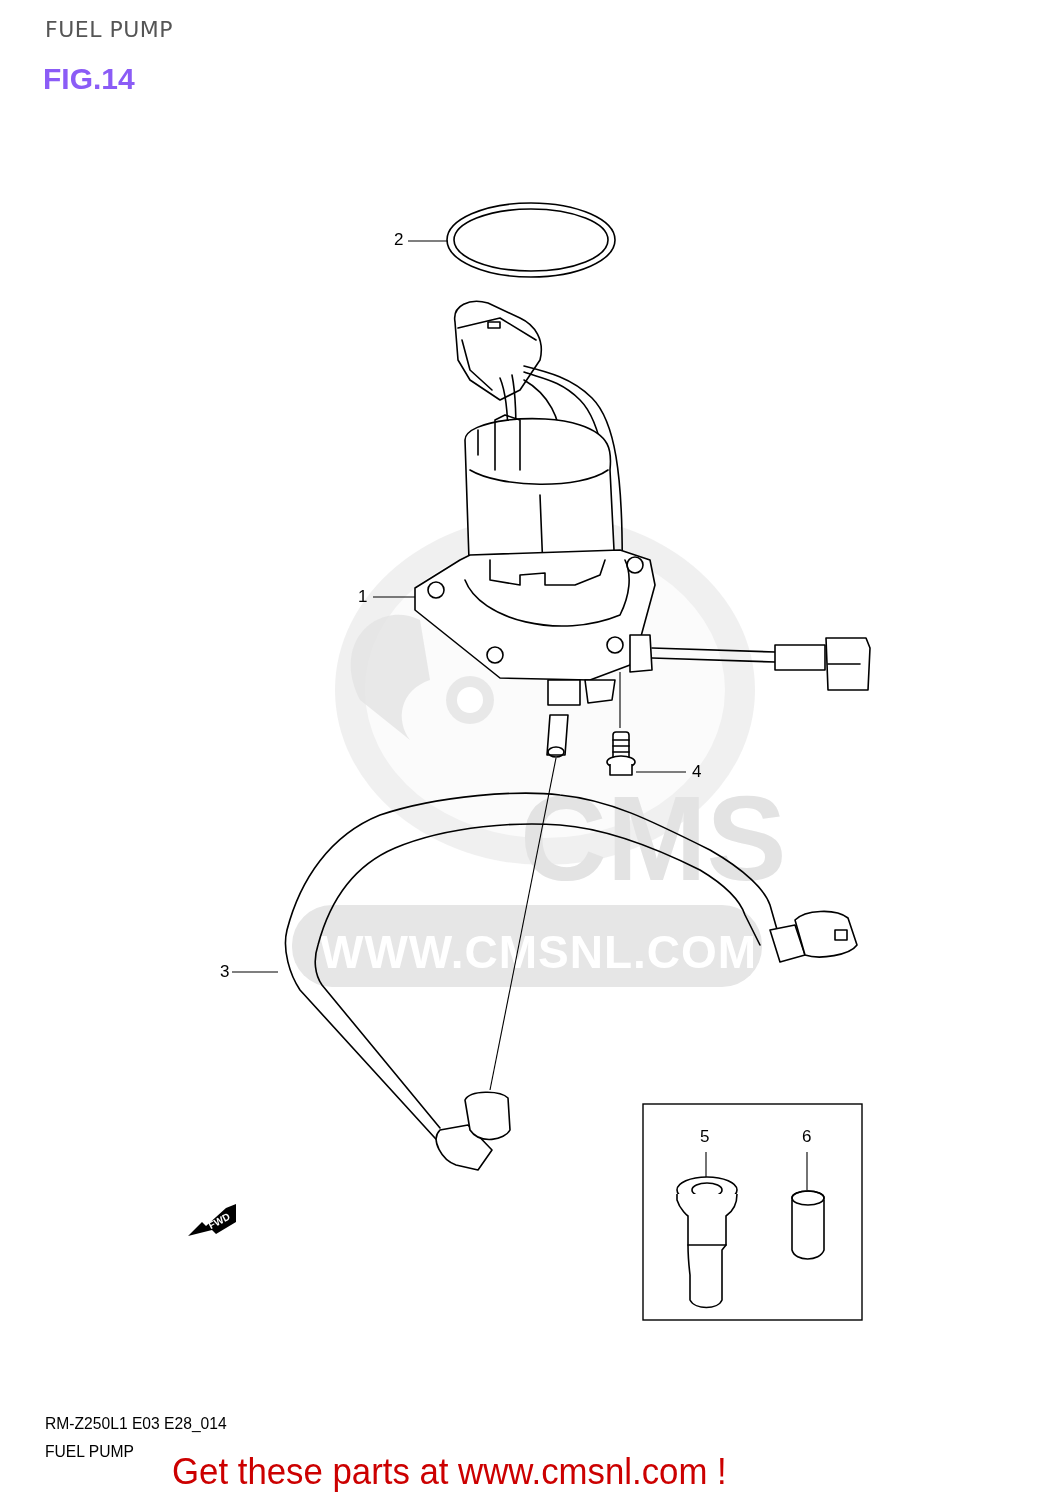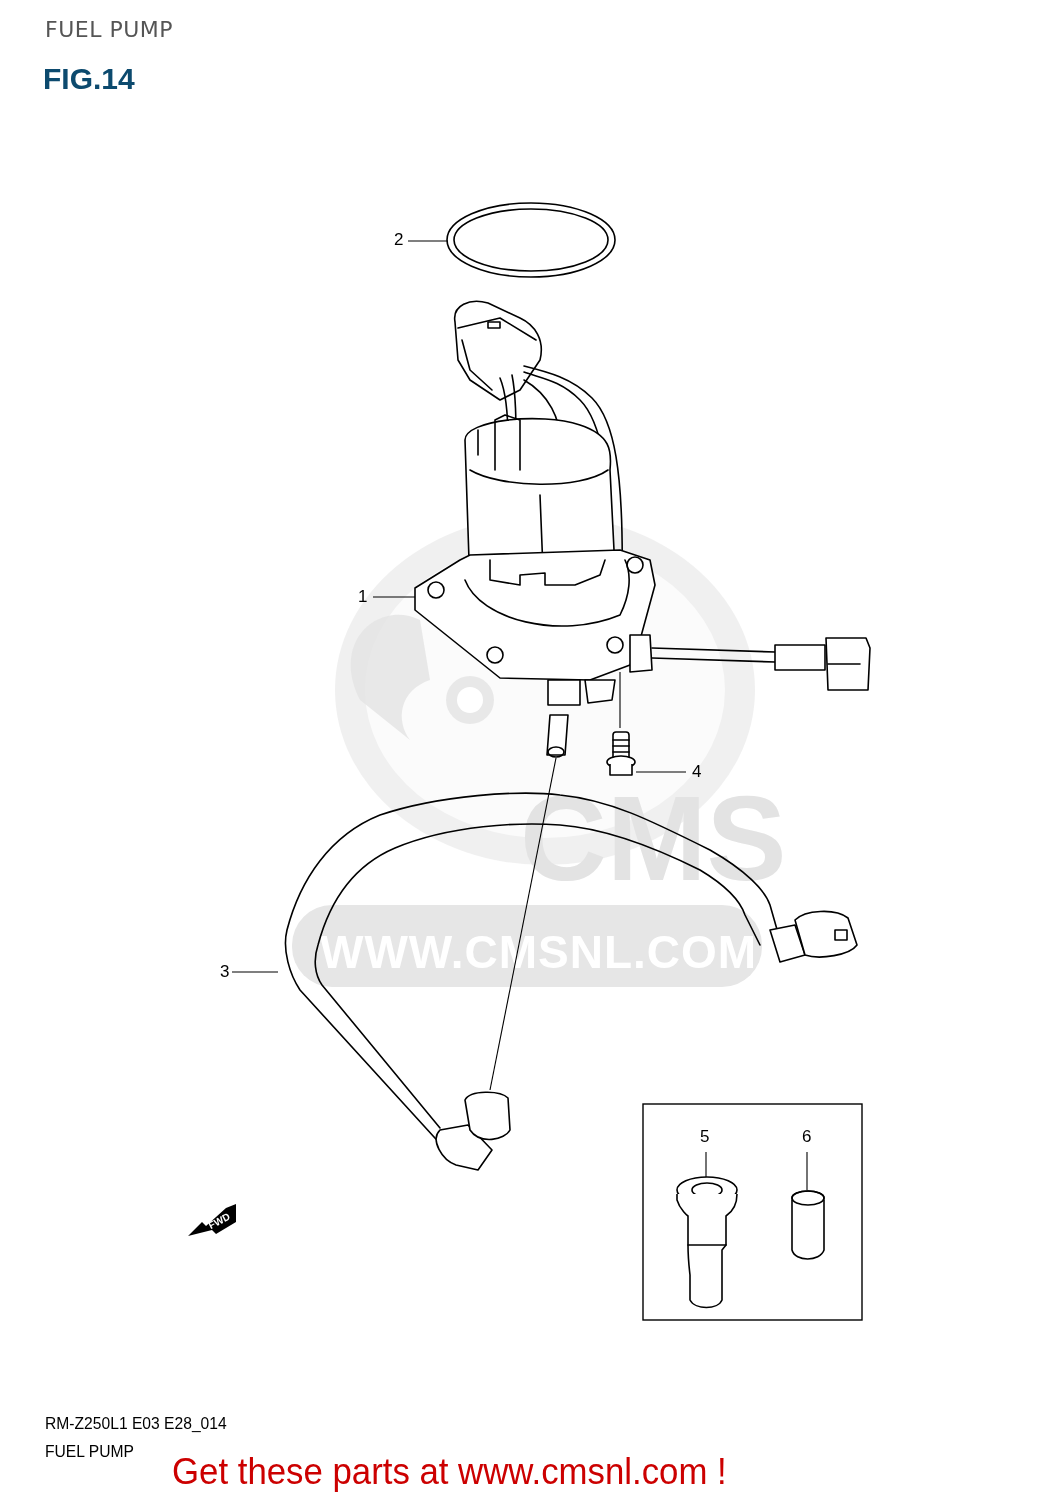--- a/index.html
+++ b/index.html
@@ -1,19 +1,19 @@
 <!DOCTYPE html>
 <html><head>
   <meta charset="utf-8">
   <style>
     html, body { margin: 0; padding: 0; background: #ffffff; }
     body { width: 1058px; height: 1500px; position: relative; overflow: hidden; font-family: "DejaVu Sans", sans-serif; }
     .abs { position: absolute; }
     .section-title { left: 45px; top: 17px; font-size: 22px; color: #555555; letter-spacing: 0.5px; font-family: "DejaVu Sans", sans-serif; }
-    .fig-title { left: 43px; top: 62px; font-size: 30px; font-weight: bold; color: #0c4a6e; font-family: "Liberation Sans", sans-serif; }
+    .fig-title { left: 43px; top: 62px; font-size: 30px; font-weight: bold; color: #8b5cf6; font-family: "Liberation Sans", sans-serif; }
     .footer-code { left: 45px; top: 1414px; font-size: 17px; color: #000; font-family: "Liberation Sans", sans-serif; transform: scaleX(0.92); transform-origin: left; }
     .footer-name { left: 45px; top: 1442px; font-size: 17px; color: #000; font-family: "Liberation Sans", sans-serif; transform: scaleX(0.92); transform-origin: left; }
     .promo { left: 172px; top: 1451px; font-size: 37px; color: #cc0000; font-family: "Liberation Sans", sans-serif; transform: scaleX(0.94); transform-origin: left; white-space: nowrap; }
     .callout { font-size: 17px; color: #000; font-family: "Liberation Sans", sans-serif; }
     svg.diagram { position: absolute; left: 0; top: 0; }
     .wm { fill: #e3e3e3; }
     .ln { fill: none; stroke: #000; stroke-width: 1.6; stroke-linejoin: round; stroke-linecap: round; }
     .lnf { fill: #fff; stroke: #000; stroke-width: 1.6; stroke-linejoin: round; }
     .thin { fill: none; stroke: #000; stroke-width: 1.1; }
   </style>

